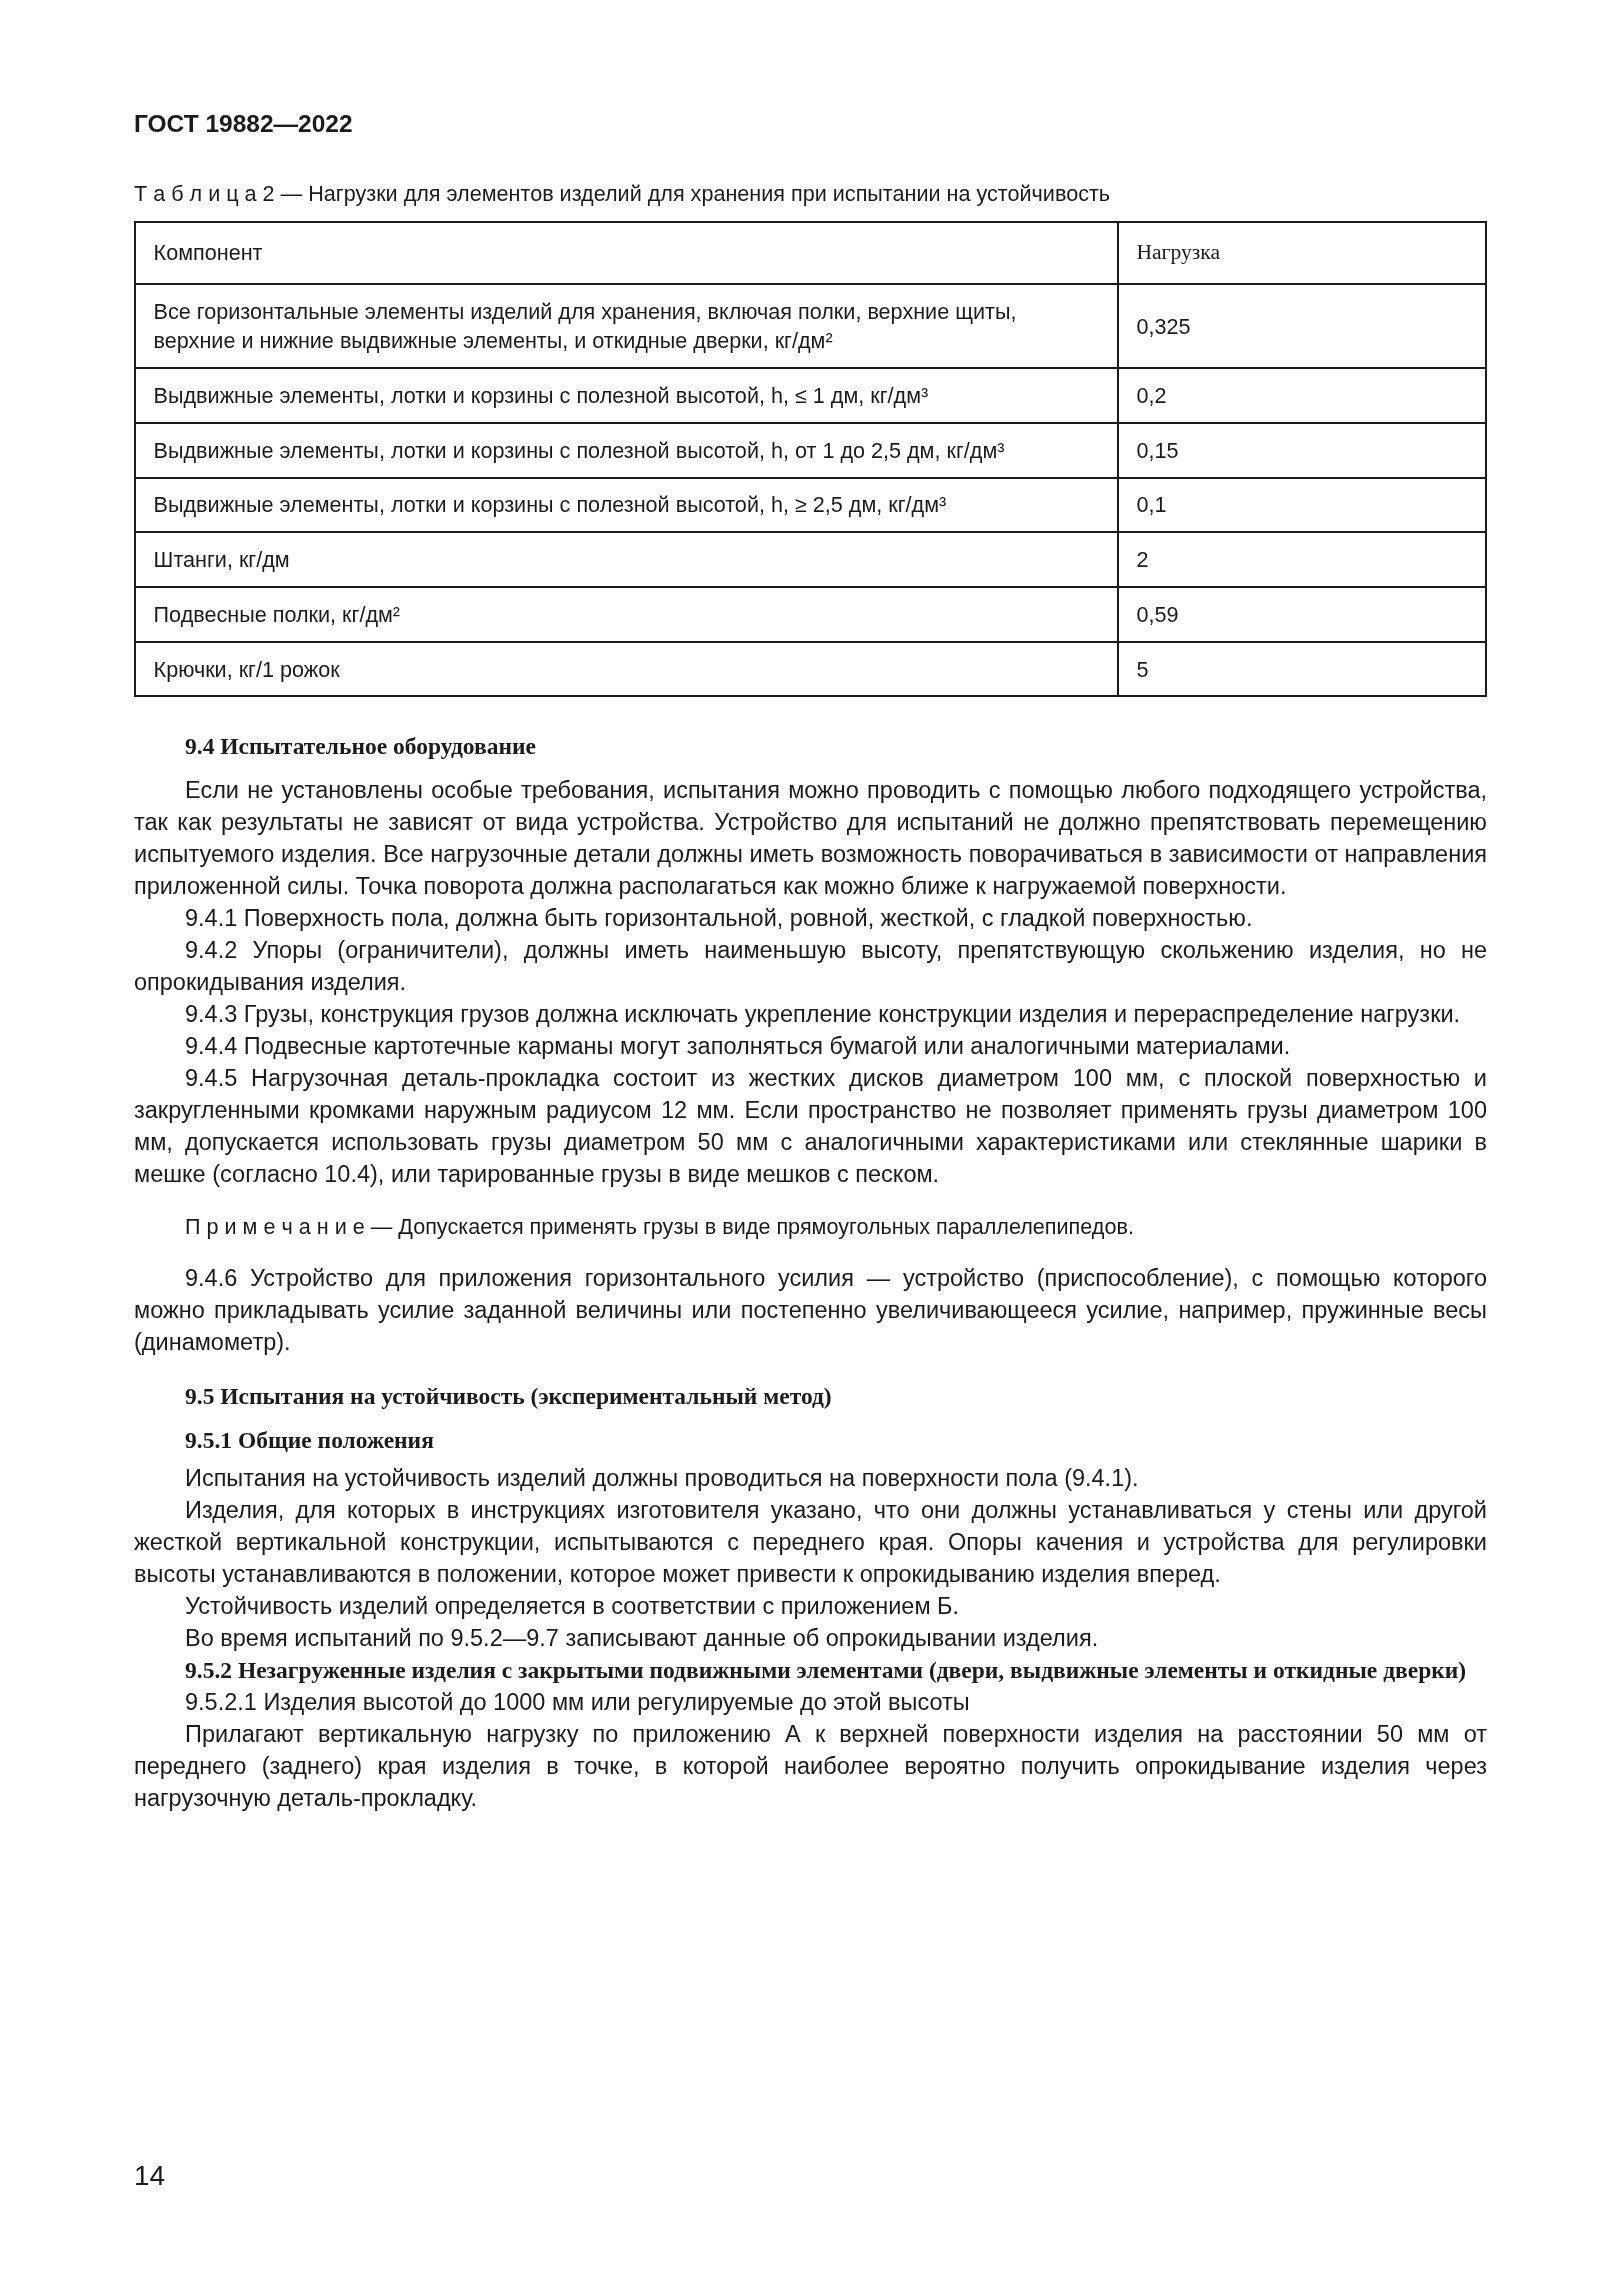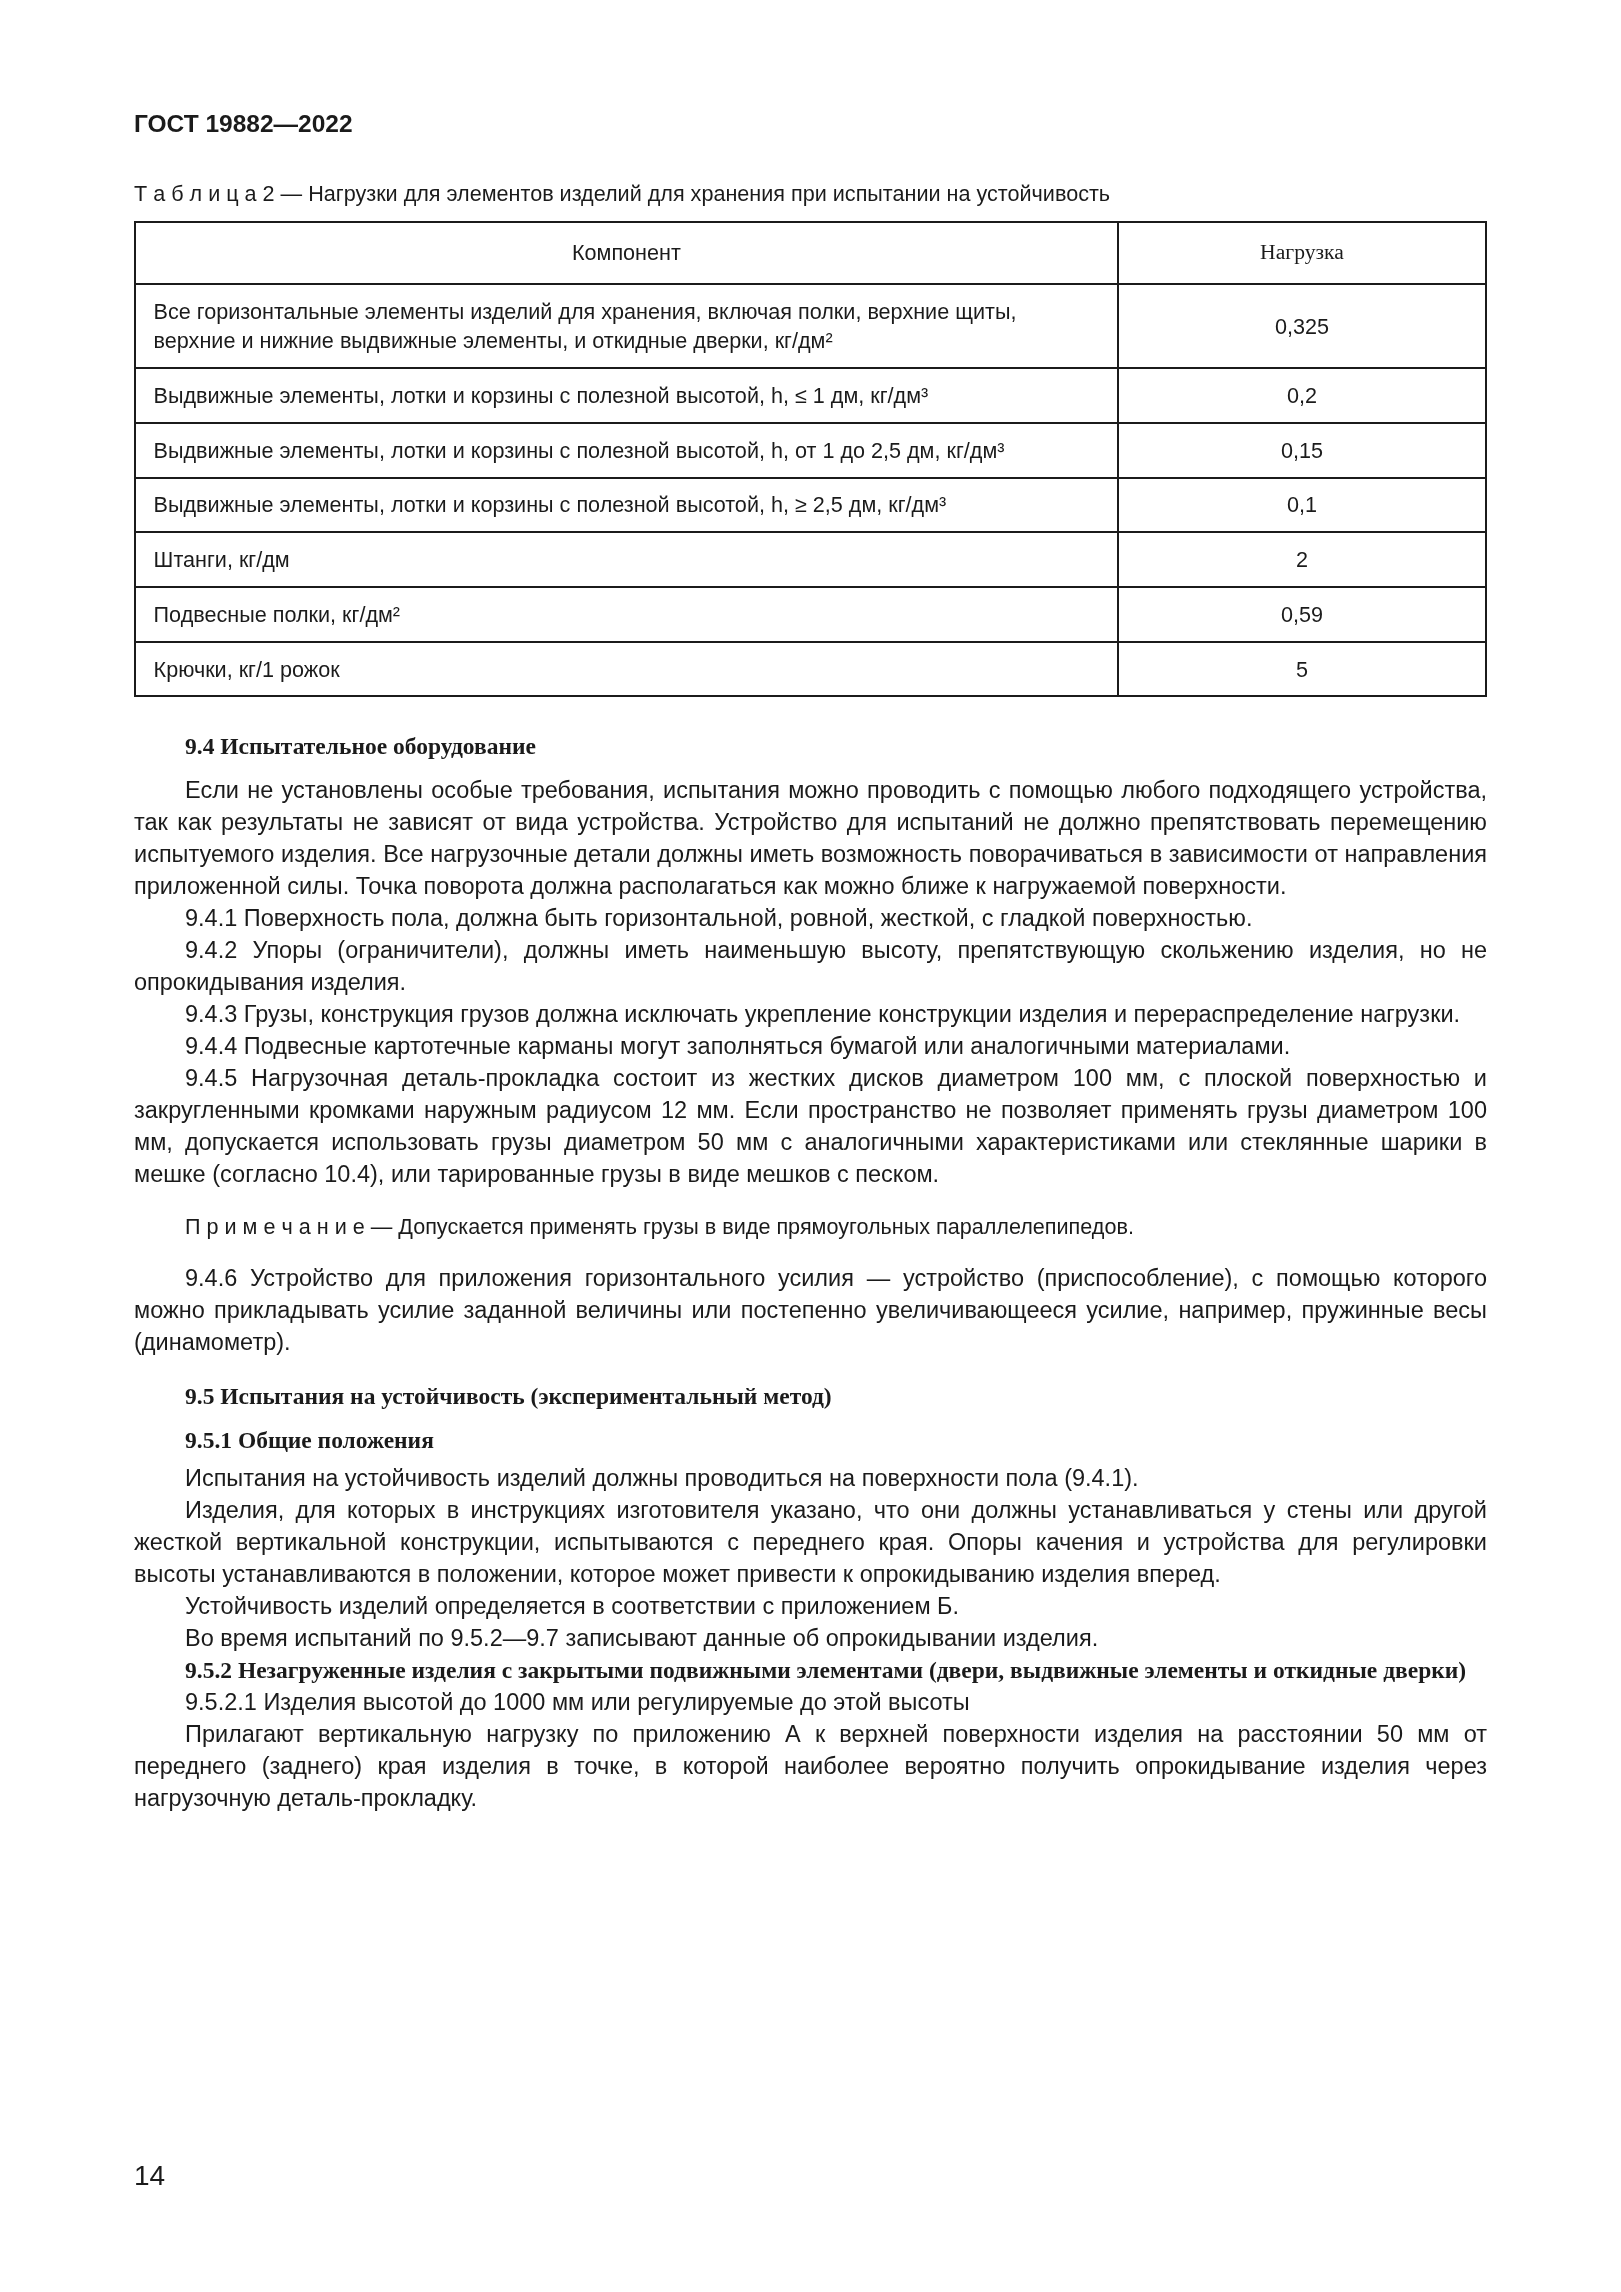--- a/index.html
+++ b/index.html
@@ -35,26 +35,26 @@
     table-layout: fixed;
   }
   table.loads th, table.loads td {
     border: 2px solid #1b1b1b;
     padding: 11.8px 17.6px;
     line-height: 1.35;
     vertical-align: middle;
   }
   table.loads th {
     font-weight: normal;
-    text-align: center;
+    text-align: left;
     padding: 15.7px 17.6px;
   }
   .col-comp { width: 74%; }
   .col-load { width: 26%; font-family: Liberation Serif, serif; }
-  td.load-cell { text-align: center; }
+  td.load-cell { }
 
   .content {
     margin-top: 33px;
     font-size: 23.5px;
     line-height: 32px;
   }
   .para {
     margin: 0;
     text-align: justify;
     text-indent: 51px;

